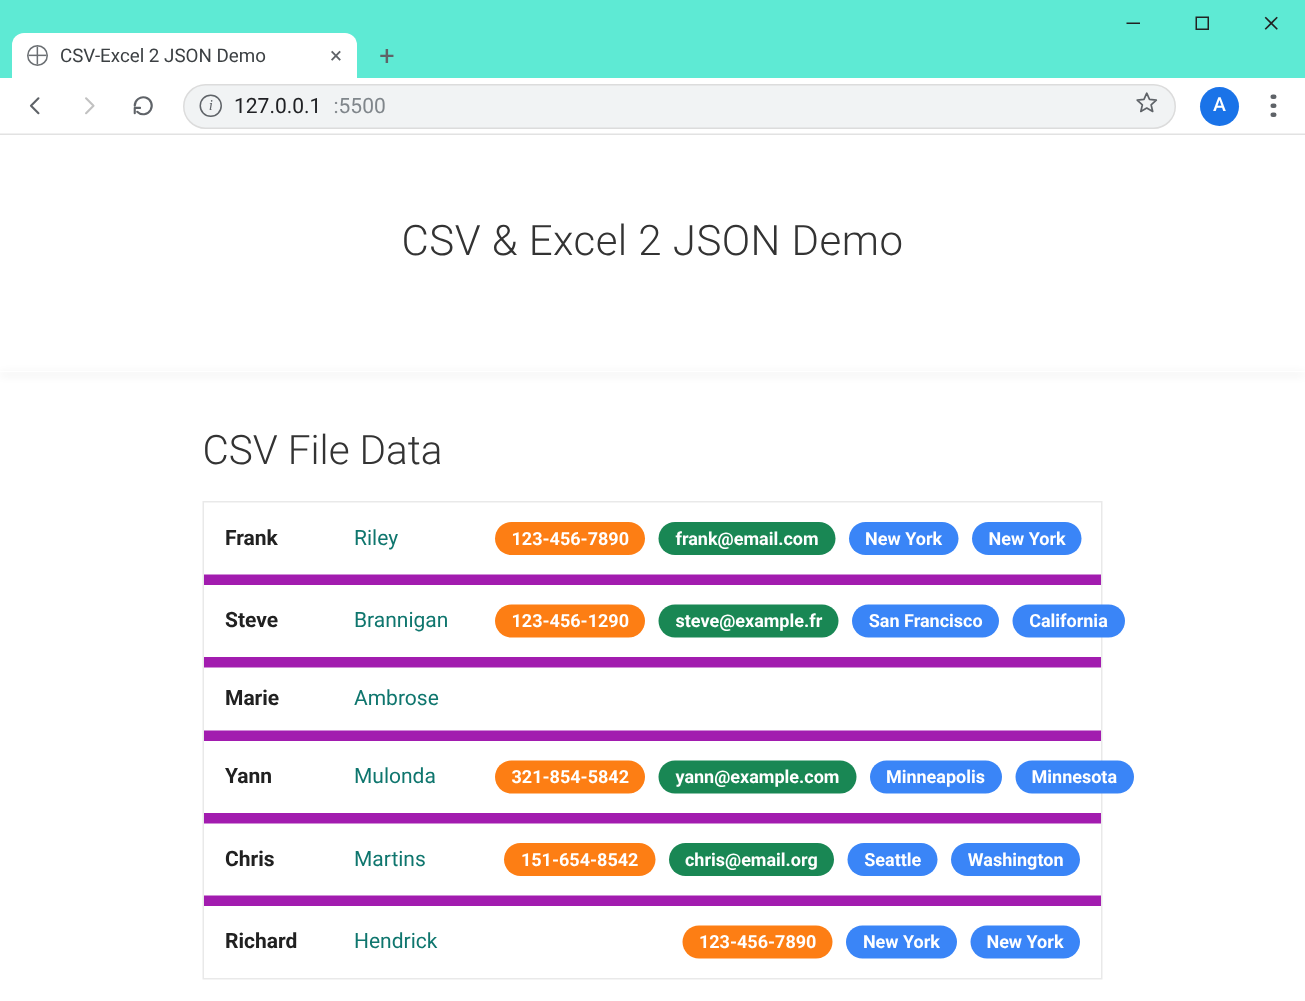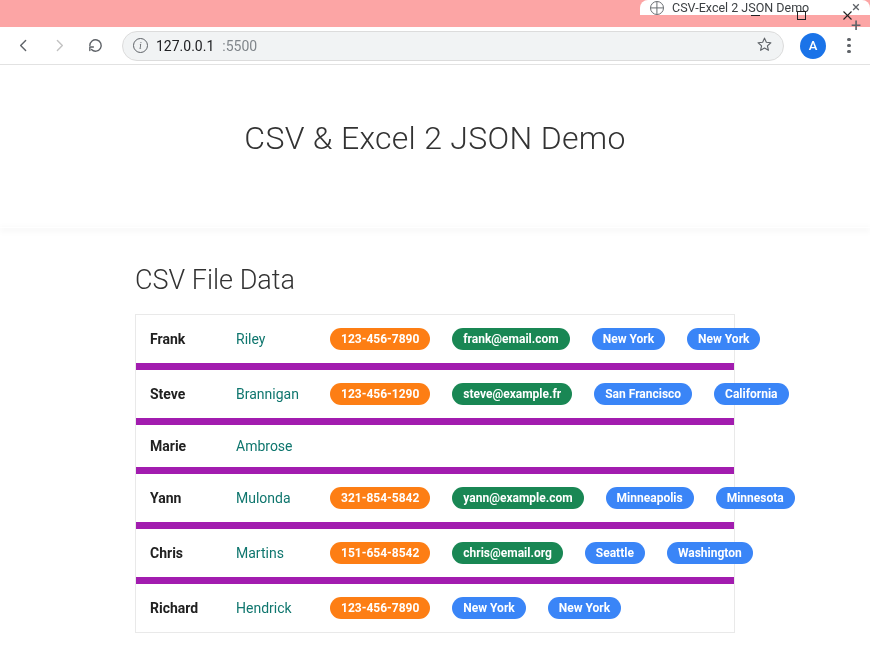--- a/index.html
+++ b/index.html
@@ -7,26 +7,25 @@
     font-family: -apple-system, BlinkMacSystemFont, "Segoe UI", Roboto, Arial, sans-serif;
     background: #fff;
     width: 870px;
     height: 667px;
     overflow: hidden;
   }
 
   
   .chrome { background: #fff; }
   .titlebar {
-    height: 27px;
-    background: #fca5a5;
+    height: 52px;
+    background: #5eead4;
     display: flex;
     align-items: flex-end;
     position: relative;
-    flex-direction: column;
   }
   .tab {
     display: flex; align-items: center;
     height: 30px;
     background: #fff;
     border-radius: 8px 8px 0 0;
     margin-left: 8px;
     padding: 0 10px;
     min-width: 230px;
     font-size: 12.5px;
@@ -103,21 +102,21 @@
     margin: 0 4px;
   }
   .kebab { width:26px; display:flex; flex-direction:column; align-items:center; gap:3px;}
   .kebab span{ width:3.2px; height:3.2px; background:#5f6368; border-radius:50%; }
 
   
   .page { background:#fff; height: calc(667px - 34px - 38px); overflow:hidden;}
   .hero {
     text-align:center;
     padding: 54px 20px 70px;
-    font-size:32px;
+    font-size:28px;
     font-weight:300;
     color:#333;
     letter-spacing:0.3px;
   }
   .hero-shadow {
     height:1px;
     background:transparent;
     box-shadow: 0 2px 6px rgba(0,0,0,0.18);
     margin-bottom: 6px;
   }
@@ -139,21 +138,21 @@
     display:flex;
     align-items:center;
     padding: 13px 14px;
     border-bottom:7px solid #a21caf;
     font-size:14px;
     gap:4px;
   }
   .row:last-child { border-bottom:none; }
   .fname { font-weight:700; color:#212121; width:82px; flex:0 0 auto; }
   .lname { color:#0f766e; width:90px; flex:0 0 auto; }
-  .pills { display:flex; gap:22px; align-items:center; flex:1; justify-content:flex-start; }
+  .pills { display:flex; gap:9px; align-items:center; flex:1; justify-content:flex-end; }
   .pill {
     display:inline-flex; align-items:center;
     height:22px;
     border-radius:11px;
     padding: 0 11px;
     color:#fff;
     font-size:12px;
     font-weight:700;
     white-space:nowrap;
   }

